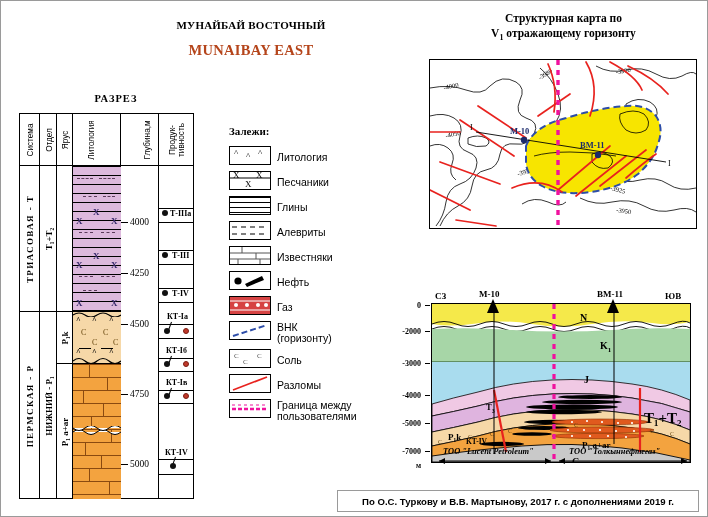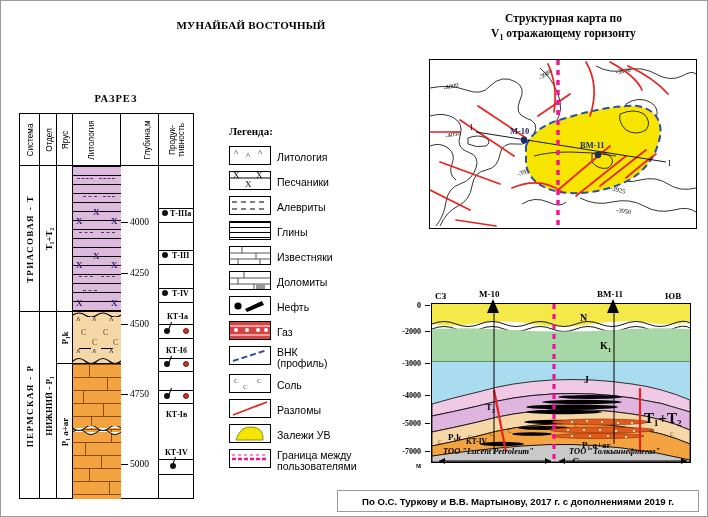--- a/index.html
+++ b/index.html
@@ -79,20 +79,21 @@
 
   
   #footer{left:336px;top:489px;width:362px;height:22px;border:1px solid #9a9a9a;box-sizing:border-box;display:flex;align-items:center;justify-content:center;font-weight:bold;font-size:9.6px;background:#fff;}
 </style>
 </head>
 <body>
 
 <div id="root">
 
   <div class="abs" id="title-ru">МУНАЙБАЙ ВОСТОЧНЫЙ</div>
+  <div class="abs" id="title-en">MUNAIBAY EAST</div>
   <div class="abs" id="razrez-title">РАЗРЕЗ</div>
 
   <div class="abs" id="strat">
 
     <div class="col" style="left:0;width:20px;"></div>
     <div class="col" style="left:20px;width:17px;"></div>
     <div class="col" style="left:37px;width:16px;"></div>
     <div class="col" style="left:53px;width:48px;"></div>
     <div class="col" style="left:101px;width:38px;"></div>
     <div class="col" style="left:139px;width:35px;border-right:none;"></div>
@@ -237,37 +238,37 @@
       <span class="dot-gas" style="left:24px;top:162px;"></span>
       <span class="psep" style="top:172px;"></span>
 
       <span class="ptag" style="left:7px;top:180px;">КТ-Iб</span>
       <span class="leader" style="left:12px;top:190px;height:8px;transform:rotate(20deg);"></span>
       <span class="psep" style="top:192px;"></span>
       <span class="dot-oil" style="left:5px;top:195px;"></span>
       <span class="dot-gas" style="left:24px;top:195px;"></span>
       <span class="psep" style="top:205px;"></span>
 
-      <span class="ptag" style="left:7px;top:212px;margin-top:32px;">КТ-Iв</span>
+      <span class="ptag" style="left:7px;top:212px;">КТ-Iв</span>
       <span class="leader" style="left:12px;top:222px;height:8px;transform:rotate(20deg);"></span>
       <span class="psep" style="top:224px;"></span>
       <span class="dot-oil" style="left:5px;top:227px;"></span>
       <span class="dot-gas" style="left:24px;top:227px;"></span>
       <span class="psep" style="top:237px;"></span>
 
       <span class="ptag" style="left:6px;top:282px;">КТ-IV</span>
       <span class="leader" style="left:16px;top:291px;height:7px;transform:rotate(20deg);"></span>
       <span class="psep" style="top:293px;"></span>
       <span class="dot-oil" style="left:11px;top:297px;"></span>
       <span class="psep" style="top:308px;"></span>
     </div>
   </div>
 
   <div class="abs" id="legend">
-    <div id="legend-title">Легенда:</div>
+    <div id="legend-title">Залежи:</div>
 
     <div class="lrow">
       <span class="sw">
         <svg width="40" height="17">
           <text x="4" y="9" font-size="9" font-family="Liberation Serif">^</text>
           <text x="16" y="12" font-size="9" font-family="Liberation Serif">^</text>
           <text x="28" y="9" font-size="9" font-family="Liberation Serif">^</text>
         </svg>
       </span>
       <span class="ltxt">Литология</span>
@@ -279,61 +280,48 @@
           <line x1="0" y1="6" x2="40" y2="6" stroke="#000" stroke-width="1"></line>
           <text x="3" y="6" font-size="9" font-family="Liberation Serif">X</text>
           <text x="26" y="6" font-size="9" font-family="Liberation Serif">X</text>
           <text x="15" y="15" font-size="9" font-family="Liberation Serif">X</text>
         </svg>
       </span>
       <span class="ltxt">Песчаники</span>
     </div>
 
     <div class="lrow">
+      <span class="sw sw-clay"></span>
+      <span class="ltxt">Глины</span>
+    </div>
+
+    <div class="lrow">
       <span class="sw">
         <svg width="40" height="17">
           <line x1="2" y1="5" x2="38" y2="5" stroke="#000" stroke-width="1.2" stroke-dasharray="5,4"></line>
           <line x1="2" y1="12" x2="38" y2="12" stroke="#000" stroke-width="1.2" stroke-dasharray="5,4"></line>
         </svg>
       </span>
       <span class="ltxt">Алевриты</span>
-    </div>
-
-    <div class="lrow">
-      <span class="sw sw-clay"></span>
-      <span class="ltxt">Глины</span>
     </div>
 
     <div class="lrow">
       <span class="sw">
         <svg width="40" height="17">
           <line x1="0" y1="6" x2="40" y2="6" stroke="#555" stroke-width="1"></line>
           <line x1="0" y1="12" x2="40" y2="12" stroke="#555" stroke-width="1"></line>
           <line x1="12" y1="0" x2="12" y2="6" stroke="#555" stroke-width="1"></line>
           <line x1="26" y1="6" x2="26" y2="12" stroke="#555" stroke-width="1"></line>
           <line x1="8" y1="12" x2="8" y2="17" stroke="#555" stroke-width="1"></line>
           <line x1="30" y1="12" x2="30" y2="17" stroke="#555" stroke-width="1"></line>
         </svg>
       </span>
       <span class="ltxt">Известняки</span>
     </div>
 
-    <div class="lrow">
-      <span class="sw">
-        <svg width="40" height="17">
-          <line x1="0" y1="6" x2="40" y2="6" stroke="#555" stroke-width="1"></line>
-          <line x1="0" y1="12" x2="40" y2="12" stroke="#555" stroke-width="1"></line>
-          <line x1="14" y1="0" x2="14" y2="6" stroke="#555" stroke-width="1"></line>
-          <line x1="8" y1="6" x2="8" y2="12" stroke="#555" stroke-width="1"></line>
-          <line x1="24" y1="12" x2="24" y2="17" stroke="#555" stroke-width="1"></line>
-          <rect x="26" y="12" width="9" height="5" fill="#999"></rect>
-        </svg>
-      </span>
-      <span class="ltxt">Доломиты</span>
-    </div>
 
     <div class="lrow">
       <span class="sw">
         <svg width="40" height="17">
           <circle cx="8" cy="9" r="3.6" fill="#000"></circle>
           <path d="M15,12 L32,4 L34,8 L17,15 Z" fill="#000"></path>
         </svg>
       </span>
       <span class="ltxt">Нефть</span>
     </div>
@@ -353,21 +341,21 @@
     </div>
 
     <div class="lrow" style="height:28px;">
       <span class="sw">
         <svg width="40" height="17">
           <line x1="3" y1="14" x2="37" y2="3" stroke="#2d4da8" stroke-width="2" stroke-dasharray="6,3"></line>
         </svg>
       </span>
       <span class="ltxt2">
         <span>ВНК</span><br>
-        <span>(профиль)</span>
+        <span>(горизонту)</span>
       </span>
     </div>
 
     <div class="lrow">
       <span class="sw">
         <svg width="40" height="17">
           <text x="4" y="8" font-size="7" font-family="Liberation Serif" fill="#555">C</text>
           <text x="13" y="14" font-size="7" font-family="Liberation Serif" fill="#555">C</text>
           <text x="27" y="8" font-size="7" font-family="Liberation Serif" fill="#555">C</text>
         </svg>
@@ -377,28 +365,20 @@
 
     <div class="lrow">
       <span class="sw">
         <svg width="40" height="17">
           <line x1="3" y1="15" x2="37" y2="2" stroke="#e8221e" stroke-width="1.7"></line>
         </svg>
       </span>
       <span class="ltxt">Разломы</span>
     </div>
 
-    <div class="lrow">
-      <span class="sw">
-        <svg width="40" height="17">
-          <path d="M6,15 Q10,1 22,2 Q34,3 33,15 Z" fill="#f7e500" stroke="#8a8a20" stroke-width="1"></path>
-        </svg>
-      </span>
-      <span class="ltxt">Залежи УВ</span>
-    </div>
 
     <div class="lrow" style="height:28px;">
       <span class="sw">
         <svg width="40" height="17">
           <line x1="2" y1="9" x2="38" y2="9" stroke="#f0119e" stroke-width="2.4" stroke-dasharray="4,2"></line>
           <line x1="2" y1="5" x2="38" y2="5" stroke="#f0119e" stroke-width="1" stroke-dasharray="3,3"></line>
         </svg>
       </span>
       <span class="ltxt2">
         <span>Граница между</span><br>

